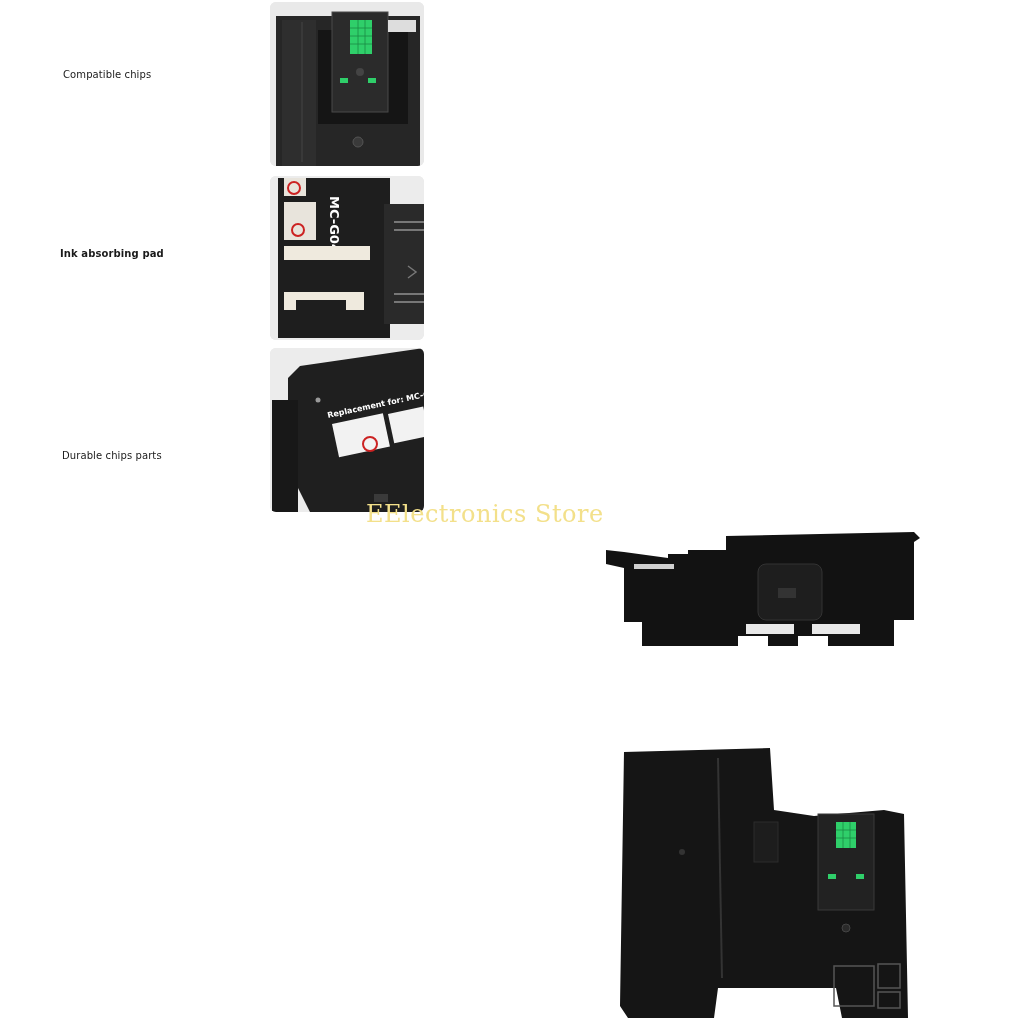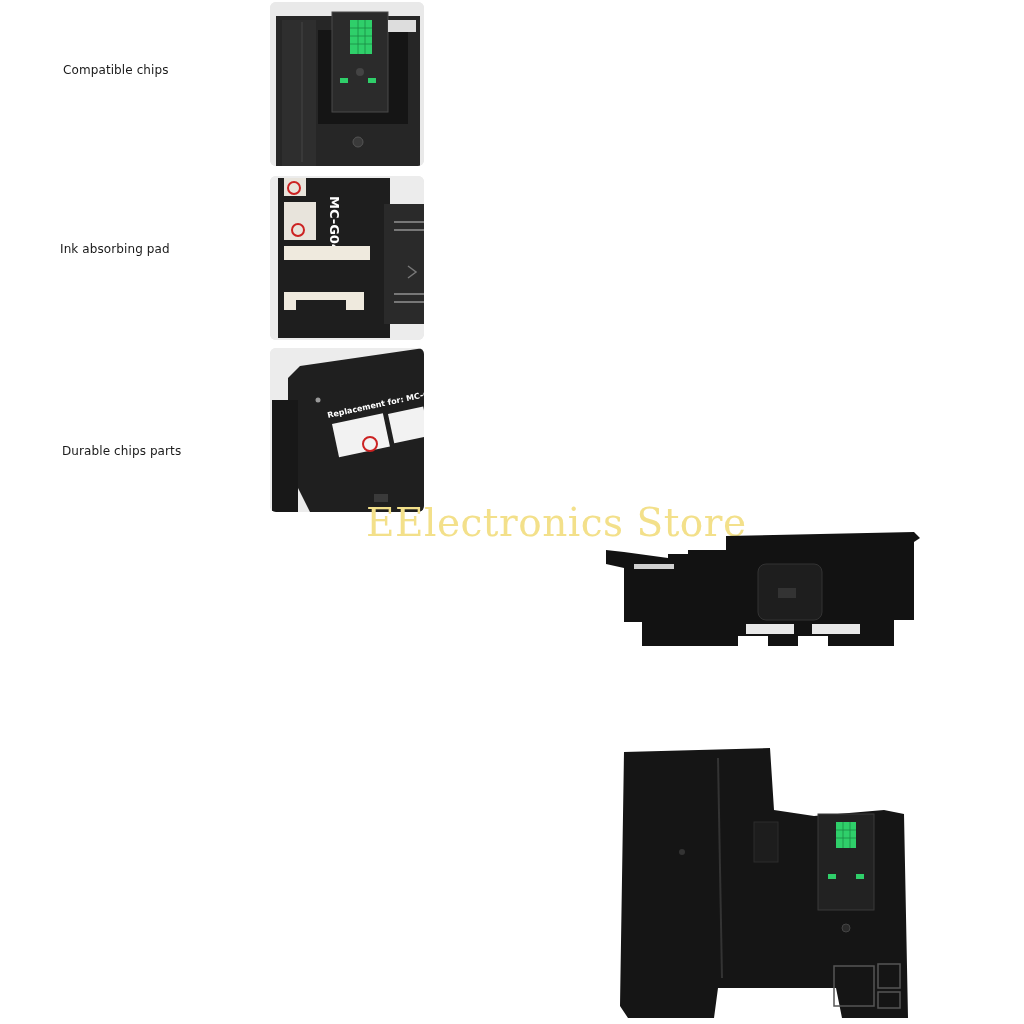--- a/index.html
+++ b/index.html
@@ -1,28 +1,28 @@
 <!DOCTYPE html>
 <html><head>
 <meta charset="utf-8">
 <style>
   html, body { margin:0; padding:0; }
   body { width:1024px; height:1024px; background:#ffffff; position:relative; overflow:hidden;
          font-family:"DejaVu Sans", sans-serif; }
-  .label { position:absolute; font-size:12px; color:#1a1a1a; letter-spacing:0.1px; }
+  .label { position:absolute; font-size:10px; color:#1a1a1a; letter-spacing:0.1px;margin-top:6px; }
   .thumb { position:absolute; width:154px; height:164px; border-radius:6px; background:#e8e8e8; overflow:hidden; }
-  .watermark { position:absolute; left:366px; top:500px; font-family:"DejaVu Serif", serif; font-size:39px;
+  .watermark { position:absolute; left:366px; top:500px; font-family:"DejaVu Serif", serif; font-size:24px;
                color:#f3e08a; letter-spacing:0.5px; white-space:nowrap; }
   svg { display:block; }
 </style>
 </head>
 <body>
 
 <div class="label" style="left:63px;top:63px;">Compatible chips</div>
-<div class="label" style="left:60px;top:242px;">Ink absorbing pad</div>
+<div class="label" style="left:60px;top:242px;font-weight:bold;">Ink absorbing pad</div>
 <div class="label" style="left:62px;top:444px;">Durable chips parts</div>
 
 <div class="thumb" style="left:270px;top:2px;">
   <svg width="154" height="164" viewBox="0 0 154 164">
     <rect x="0" y="0" width="154" height="164" fill="#e9e9e9"></rect>
     <rect x="6" y="14" width="144" height="150" fill="#262626"></rect>
     <rect x="12" y="18" width="34" height="146" fill="#2e2e2e"></rect>
     <line x1="32" y1="20" x2="32" y2="160" stroke="#444" stroke-width="1"></line>
     <rect x="48" y="28" width="90" height="94" fill="#151515"></rect>
     <rect x="62" y="10" width="56" height="100" fill="#2b2b2b" stroke="#4a4a4a" stroke-width="1"></rect>

